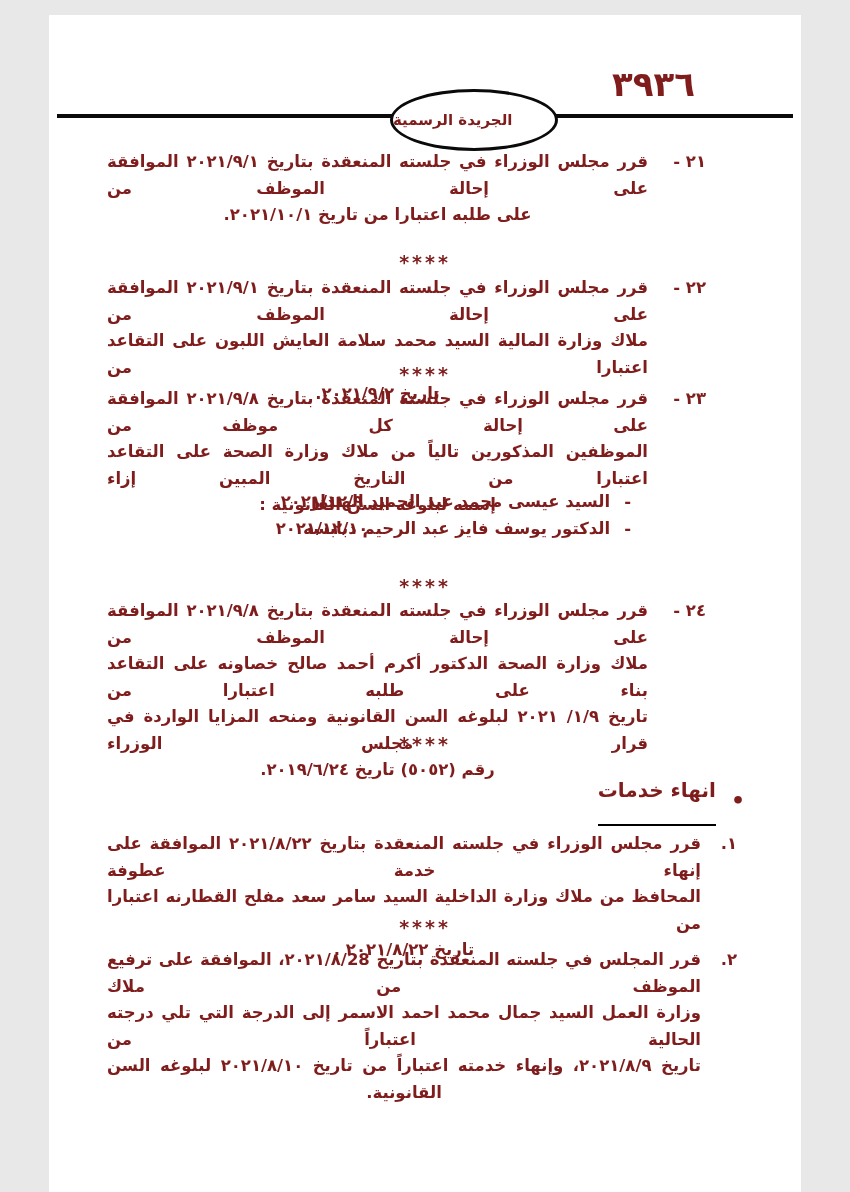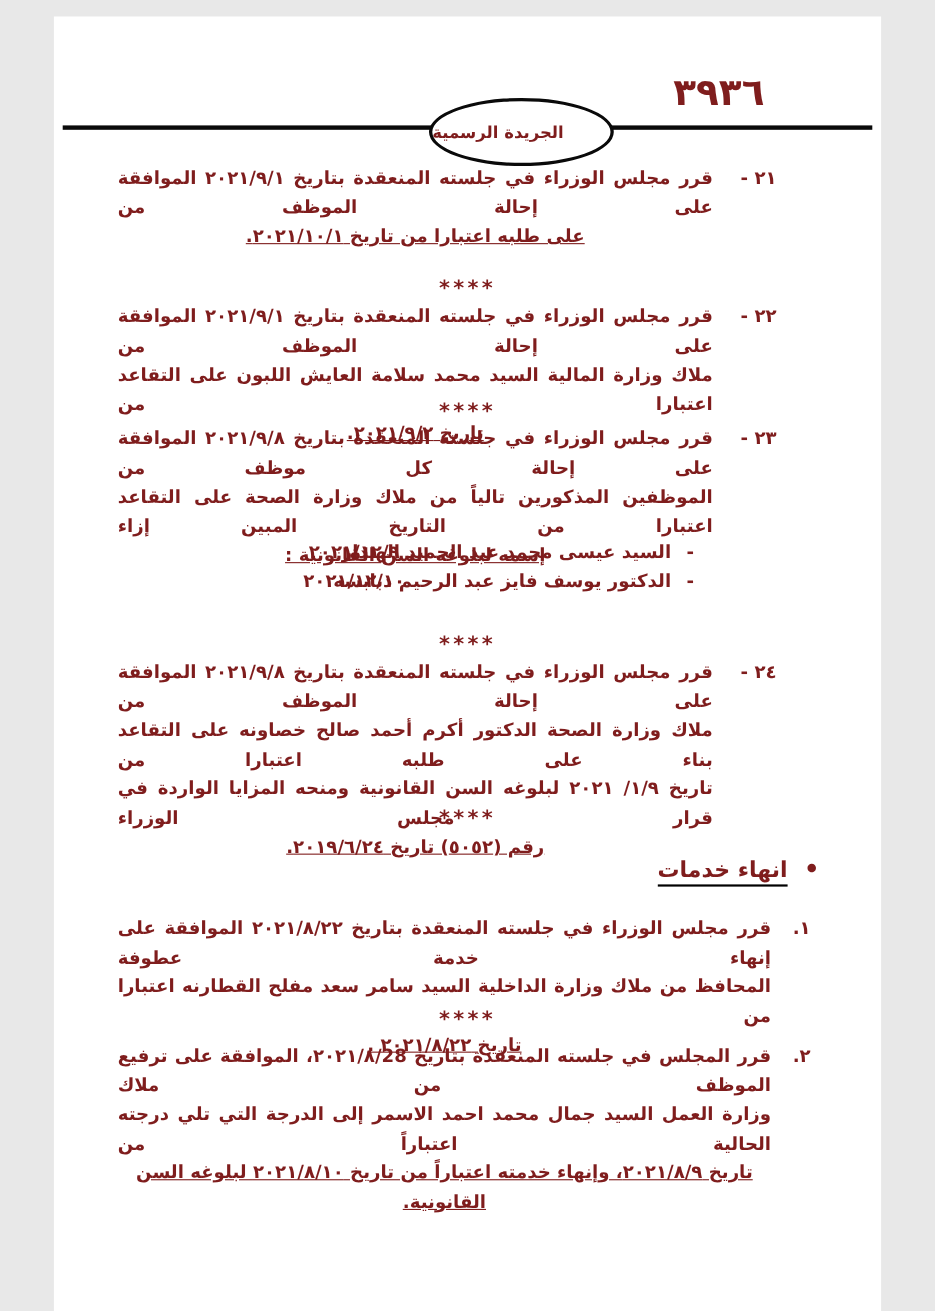--- a/index.html
+++ b/index.html
@@ -35,21 +35,21 @@
     position:absolute;right:-58px;top:0;width:56px;
     text-align:right;white-space:nowrap;
   }
   
   .term{position:absolute;left:58px;right:100px;font-size:16.5px;line-height:26.5px;}
   .term .marker{
     position:absolute;right:-36px;top:0;width:34px;
     text-align:right;white-space:nowrap;
   }
   .line{text-align:justify;text-align-last:justify;}
-  .line.center{text-align:center;text-align-last:center;text-decoration:underline;}
+  .line.center{text-align-last:center;}
   
   .sep{
     position:absolute;left:0;right:0;
     text-align:center;font-size:19px;line-height:19px;letter-spacing:3px;
   }
   
   .emp-row{
     position:absolute;right:170px;left:58px;height:27px;
     display:flex;align-items:flex-start;gap:14px;
     font-size:16.5px;line-height:27px;
@@ -59,21 +59,21 @@
     text-align:center;white-space:nowrap;
   }
   
   .section-heading{
     position:absolute;top:761px;right:56px;
     display:flex;align-items:center;gap:15px;
     font-size:20px;line-height:28px;
   }
   .section-heading .bullet{font-size:22px;line-height:22px;}
   .section-heading .title{
-    border-bottom:2.5px solid #000;padding-bottom:0;
+    border-bottom:2.5px solid #000;padding-bottom:20px;
   }
 </style>
 </head>
 <body>
 
 <div class="page">
 
   <div class="page-number">٣٩٣٦</div>
   <div class="header-rule"></div>
   <div class="gazette-badge">

